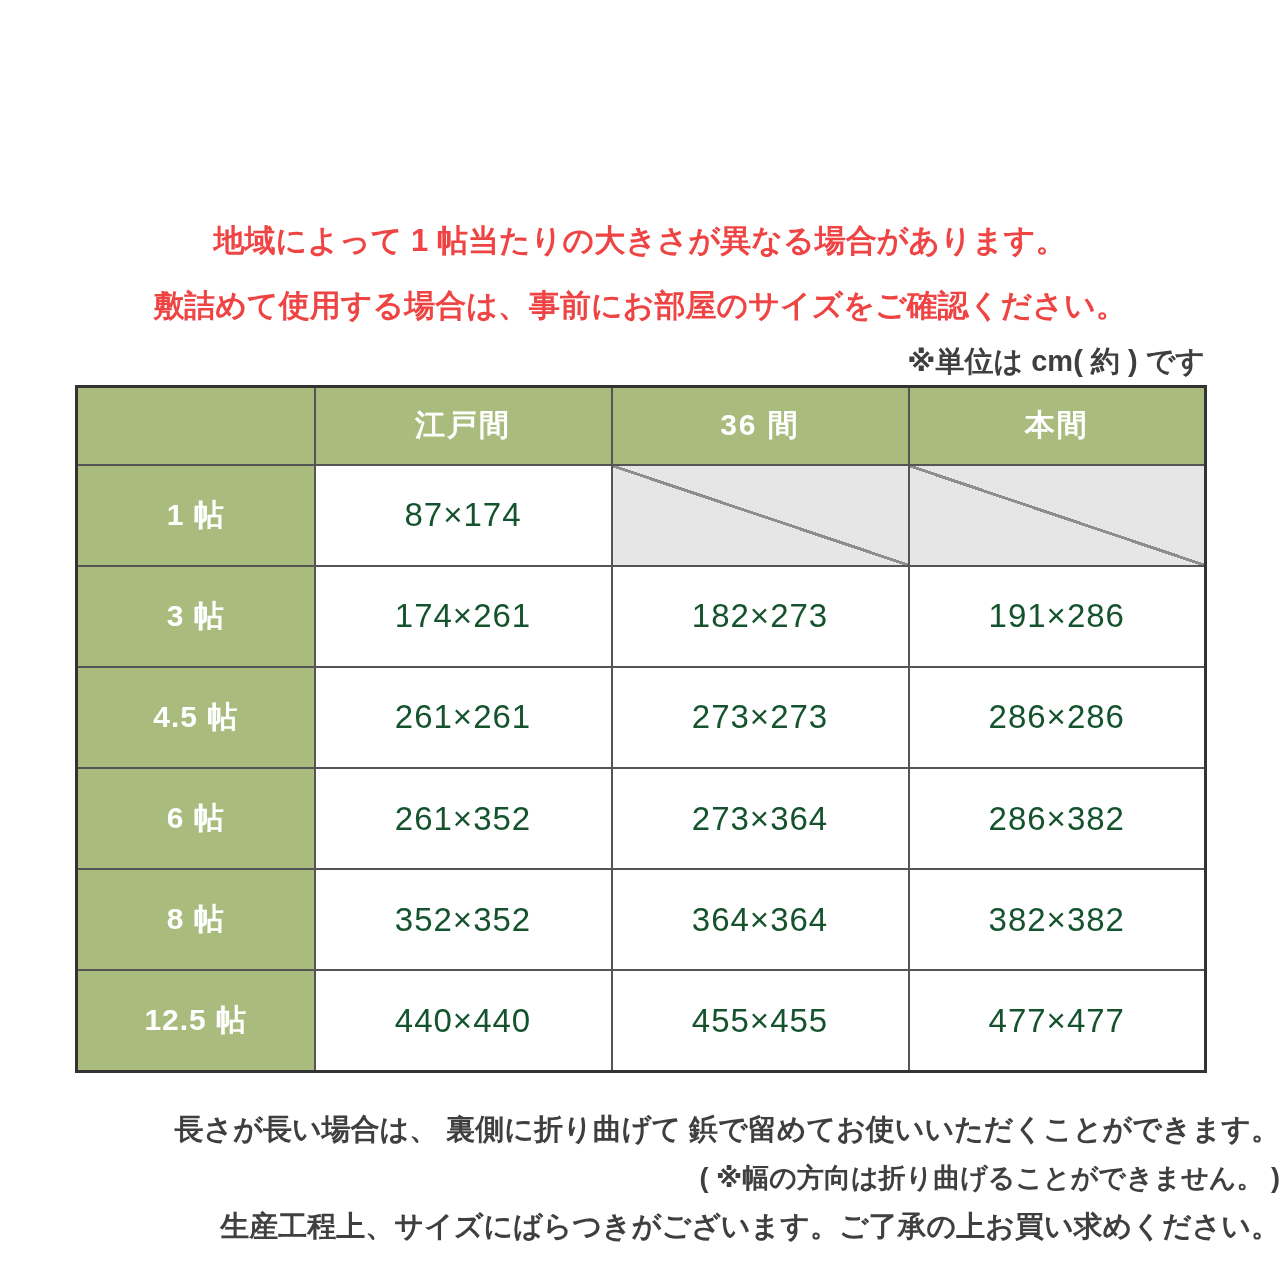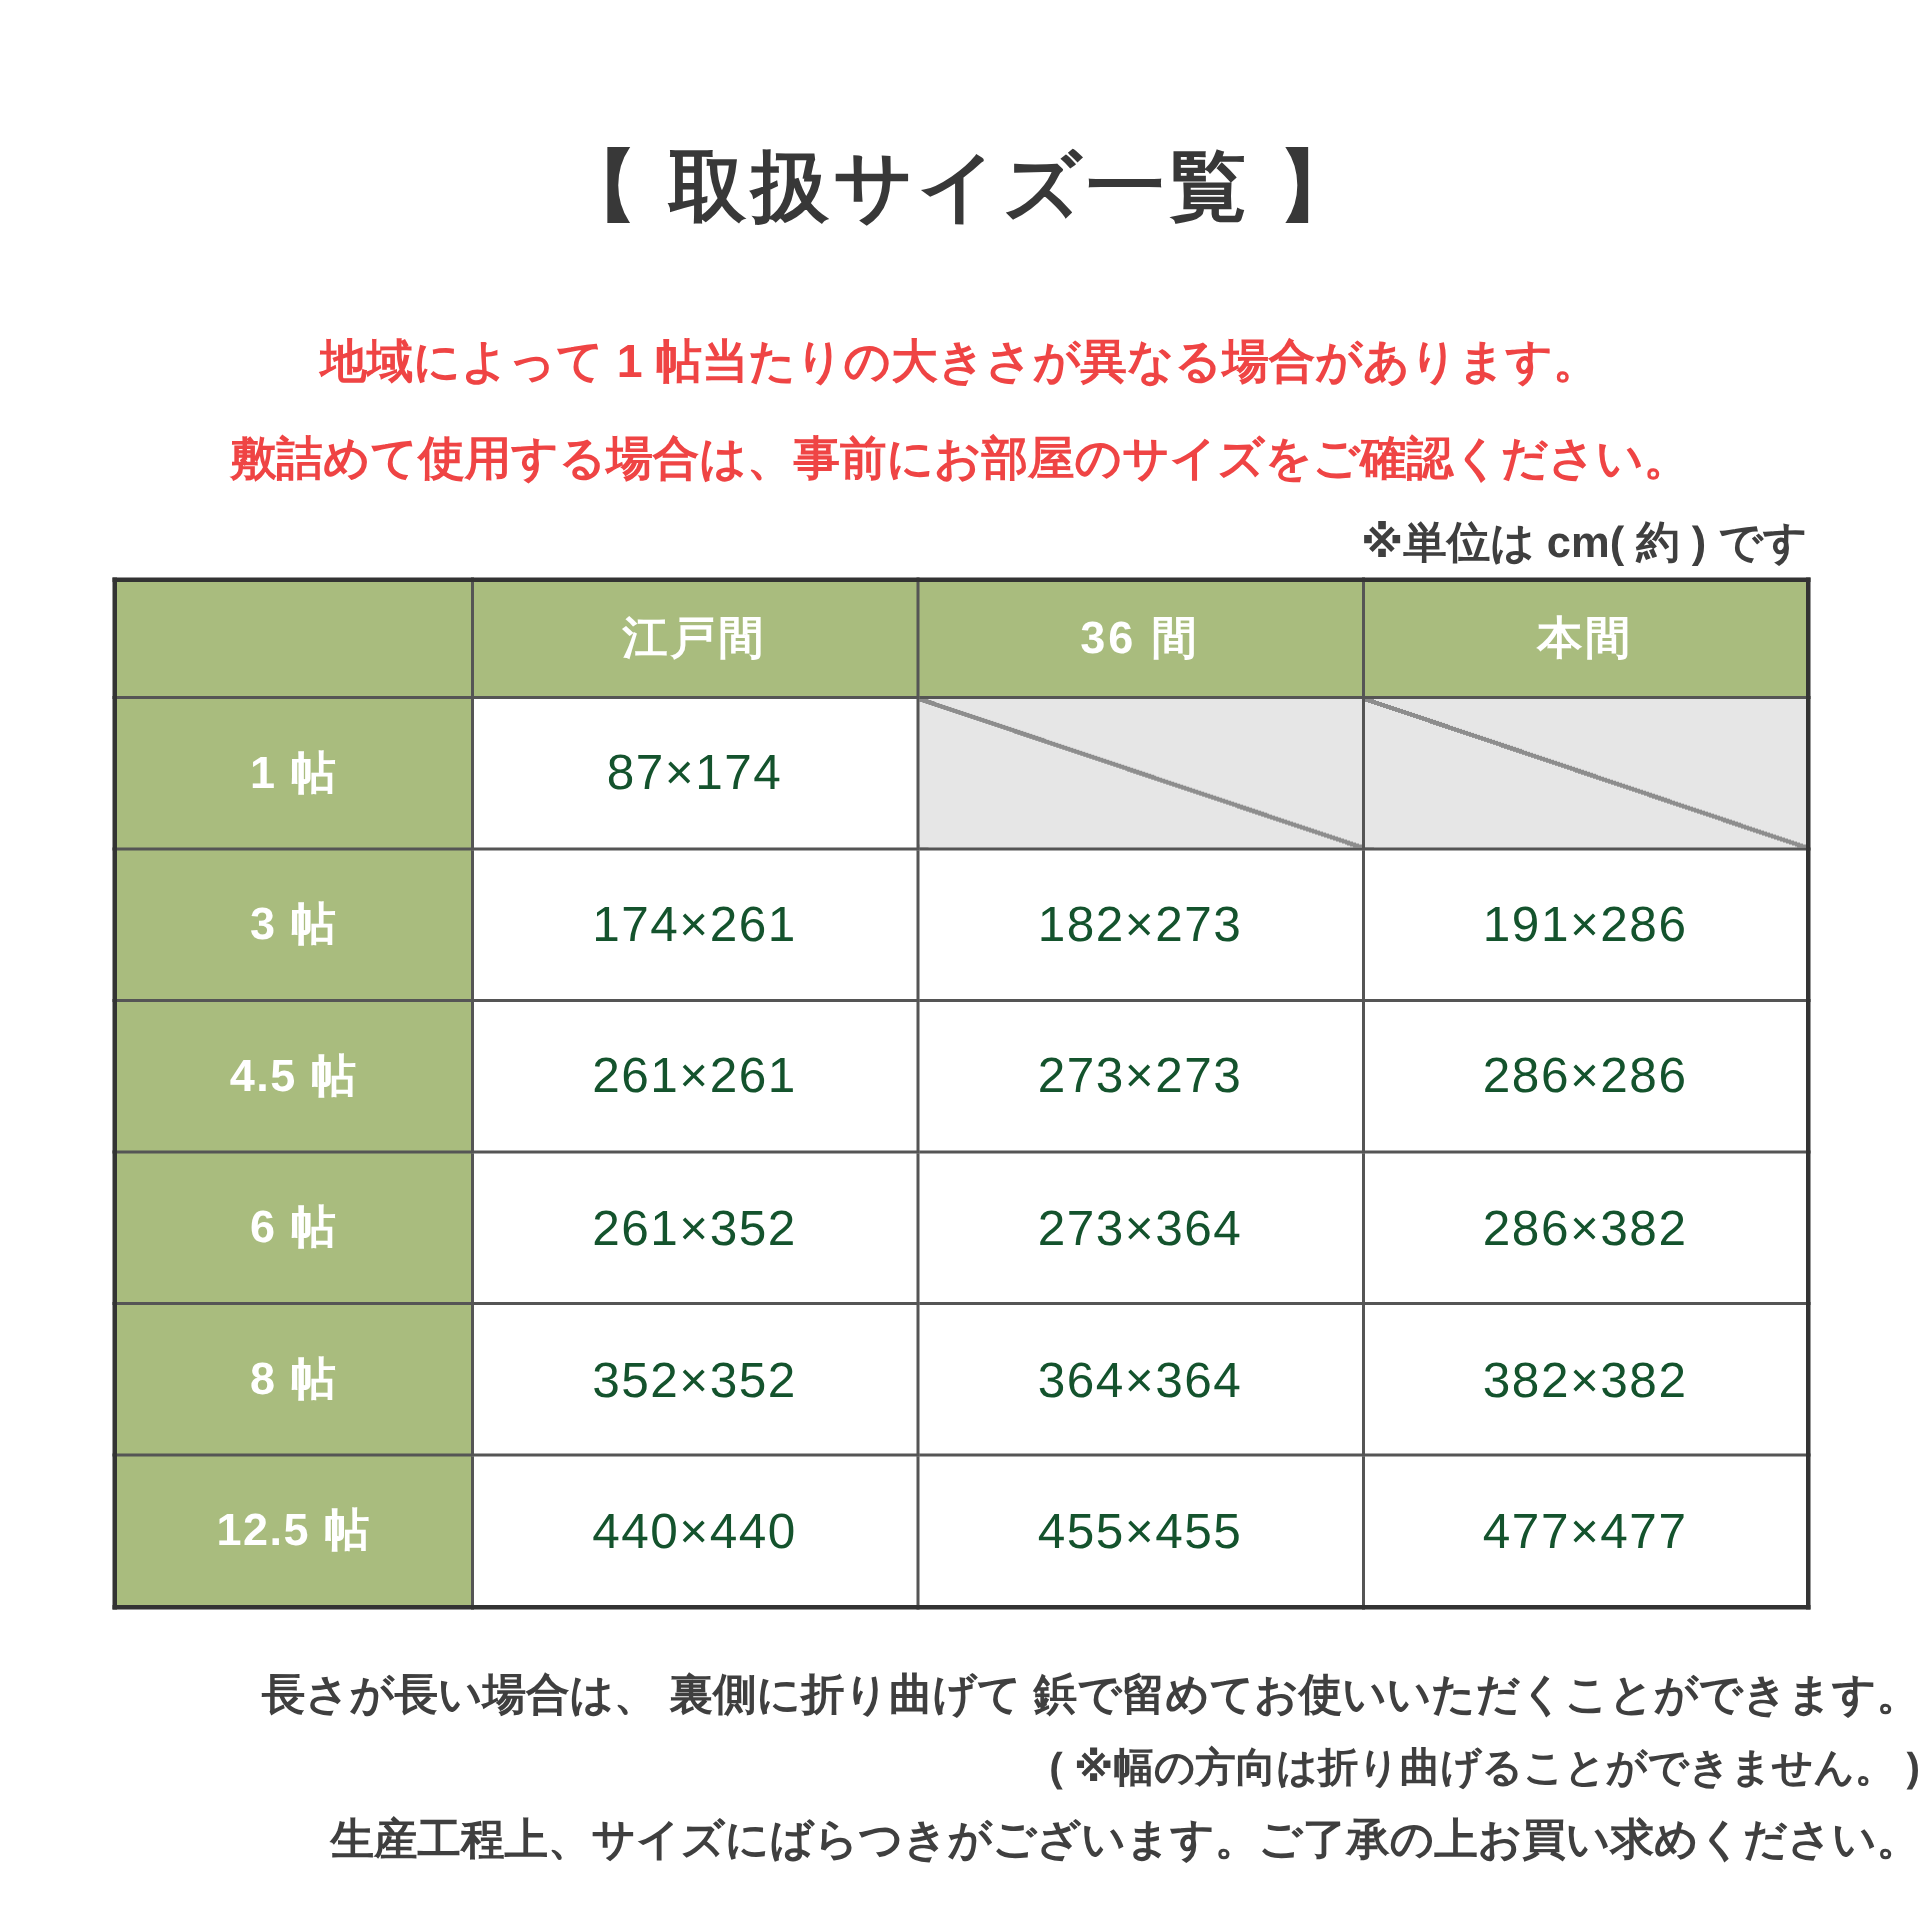--- a/index.html
+++ b/index.html
@@ -76,21 +76,20 @@
   .footer-line { position: absolute; left: 0; width: 100%; text-align: right; font-weight: bold; color: #3f3f3f; }
   .footer-1 { top: 1110px; font-size: 29px; }
   .footer-2 { top: 1160px; font-size: 27px; }
   .footer-3 { top: 1207px; font-size: 29px; }
 </style>
 </head>
 <body>
 
 <div class="page">
 
-  <div class="title">【 取扱サイズ一覧 】</div>
 
   <div class="subtitle">
     <div>地域によって 1 帖当たりの大きさが異なる場合があります。</div>
     <div>敷詰めて使用する場合は、事前にお部屋のサイズをご確認ください。</div>
   </div>
 
   <div class="unit-note">※単位は cm( 約 ) です</div>
 
   <table class="size-table">
     <colgroup>

